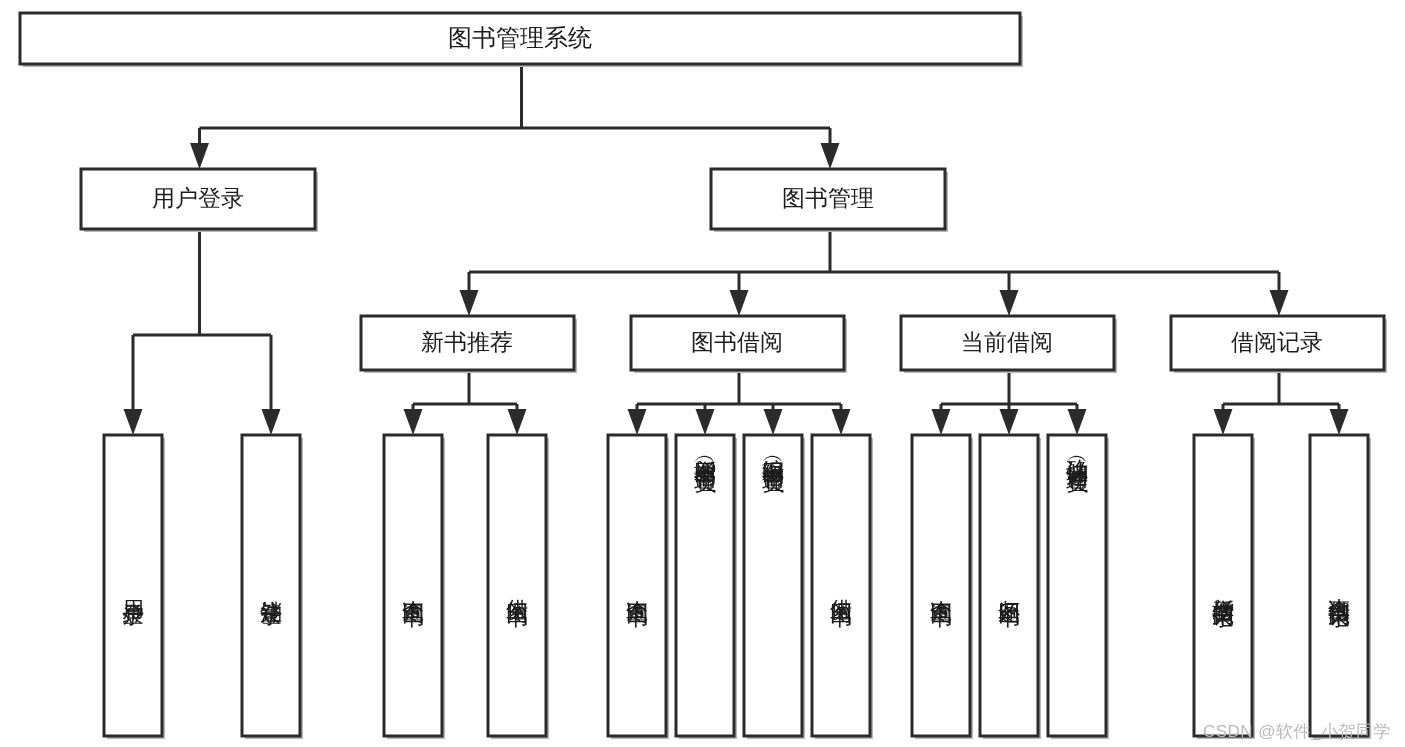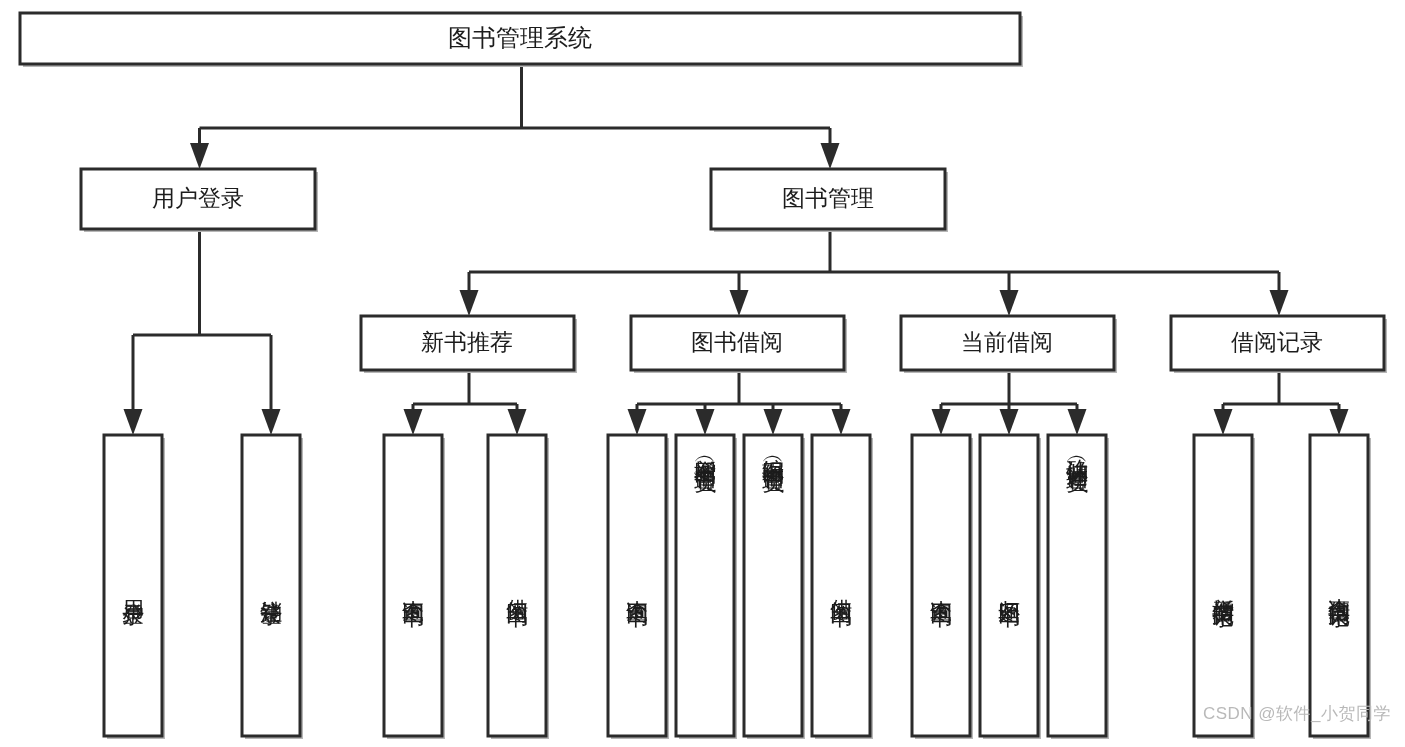--- a/index.html
+++ b/index.html
@@ -72,21 +72,21 @@
     color: #1c1c1c;
     letter-spacing: 2px;
     white-space: nowrap;
     text-align: center;
     pointer-events: none;
     user-select: none;
   }
   .watermark {
     position: absolute;
     right: 14px;
-    bottom: 22px;
+    bottom: 4px;
     font-family: "Liberation Sans", "DejaVu Sans", sans-serif;
     font-size: 17px;
     color: #b9b9b9;
     letter-spacing: 0.5px;
     white-space: nowrap;
     user-select: none;
   }
 </style>
 </head>
 <body>

